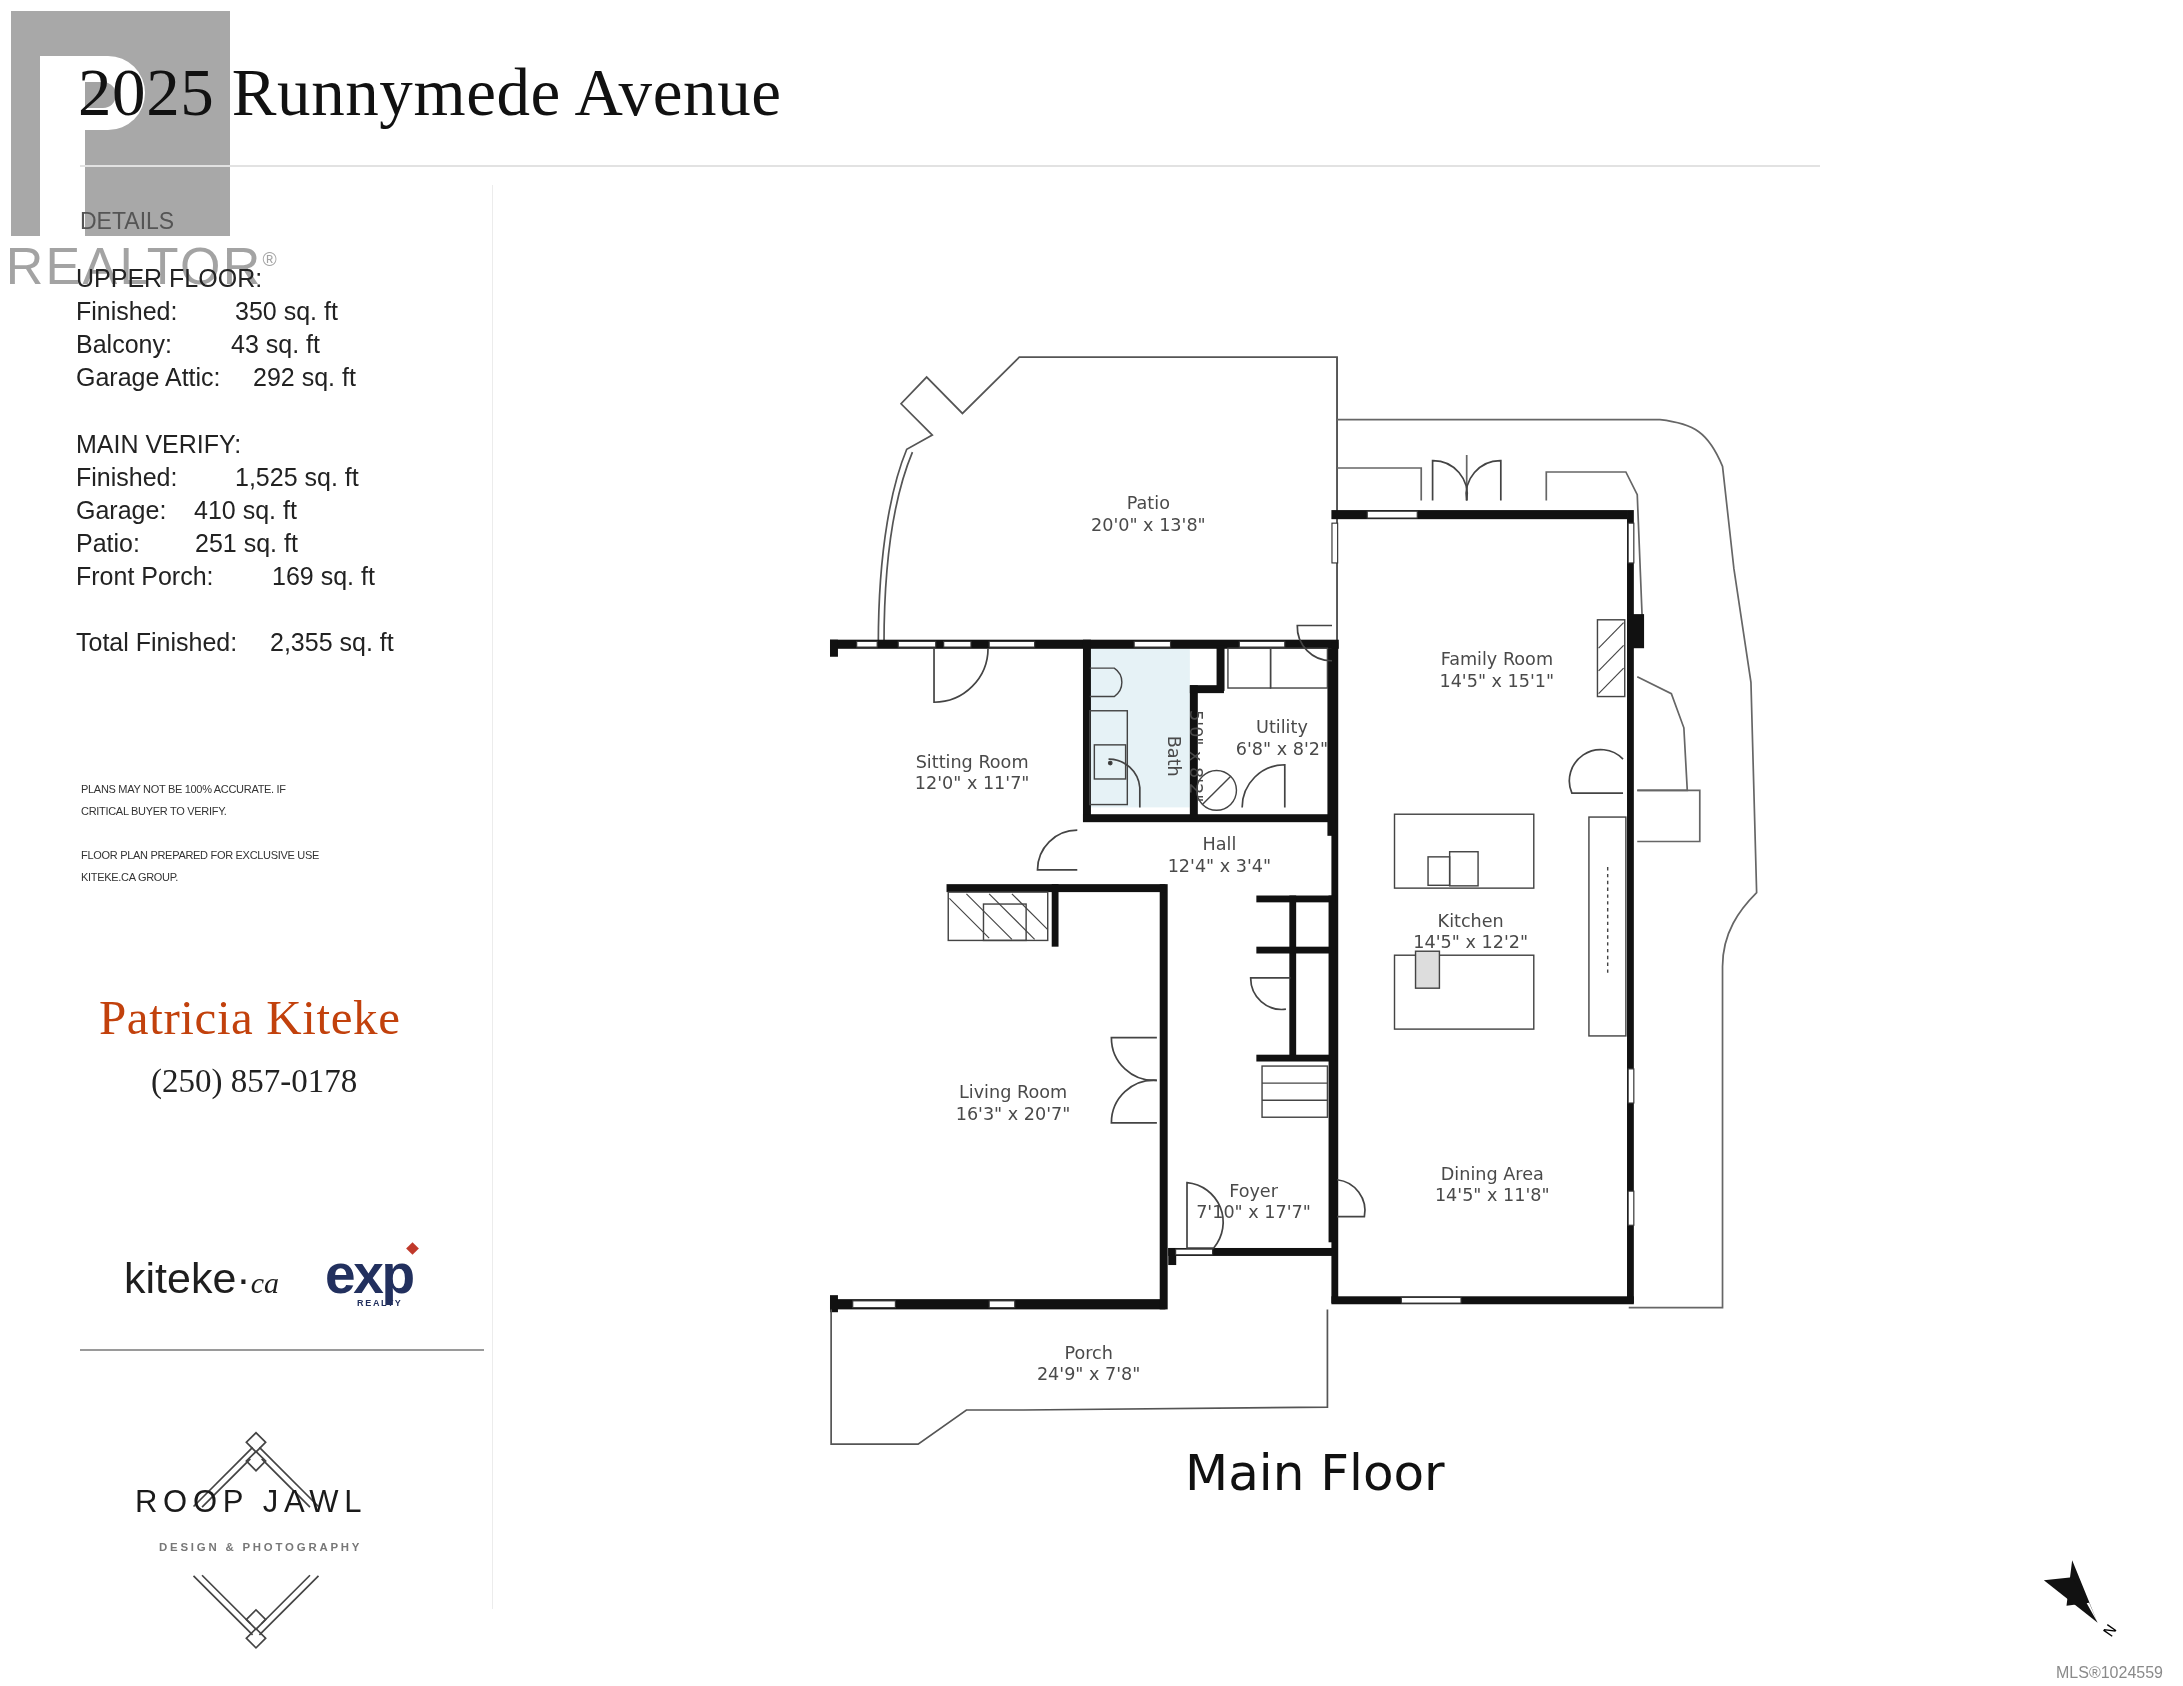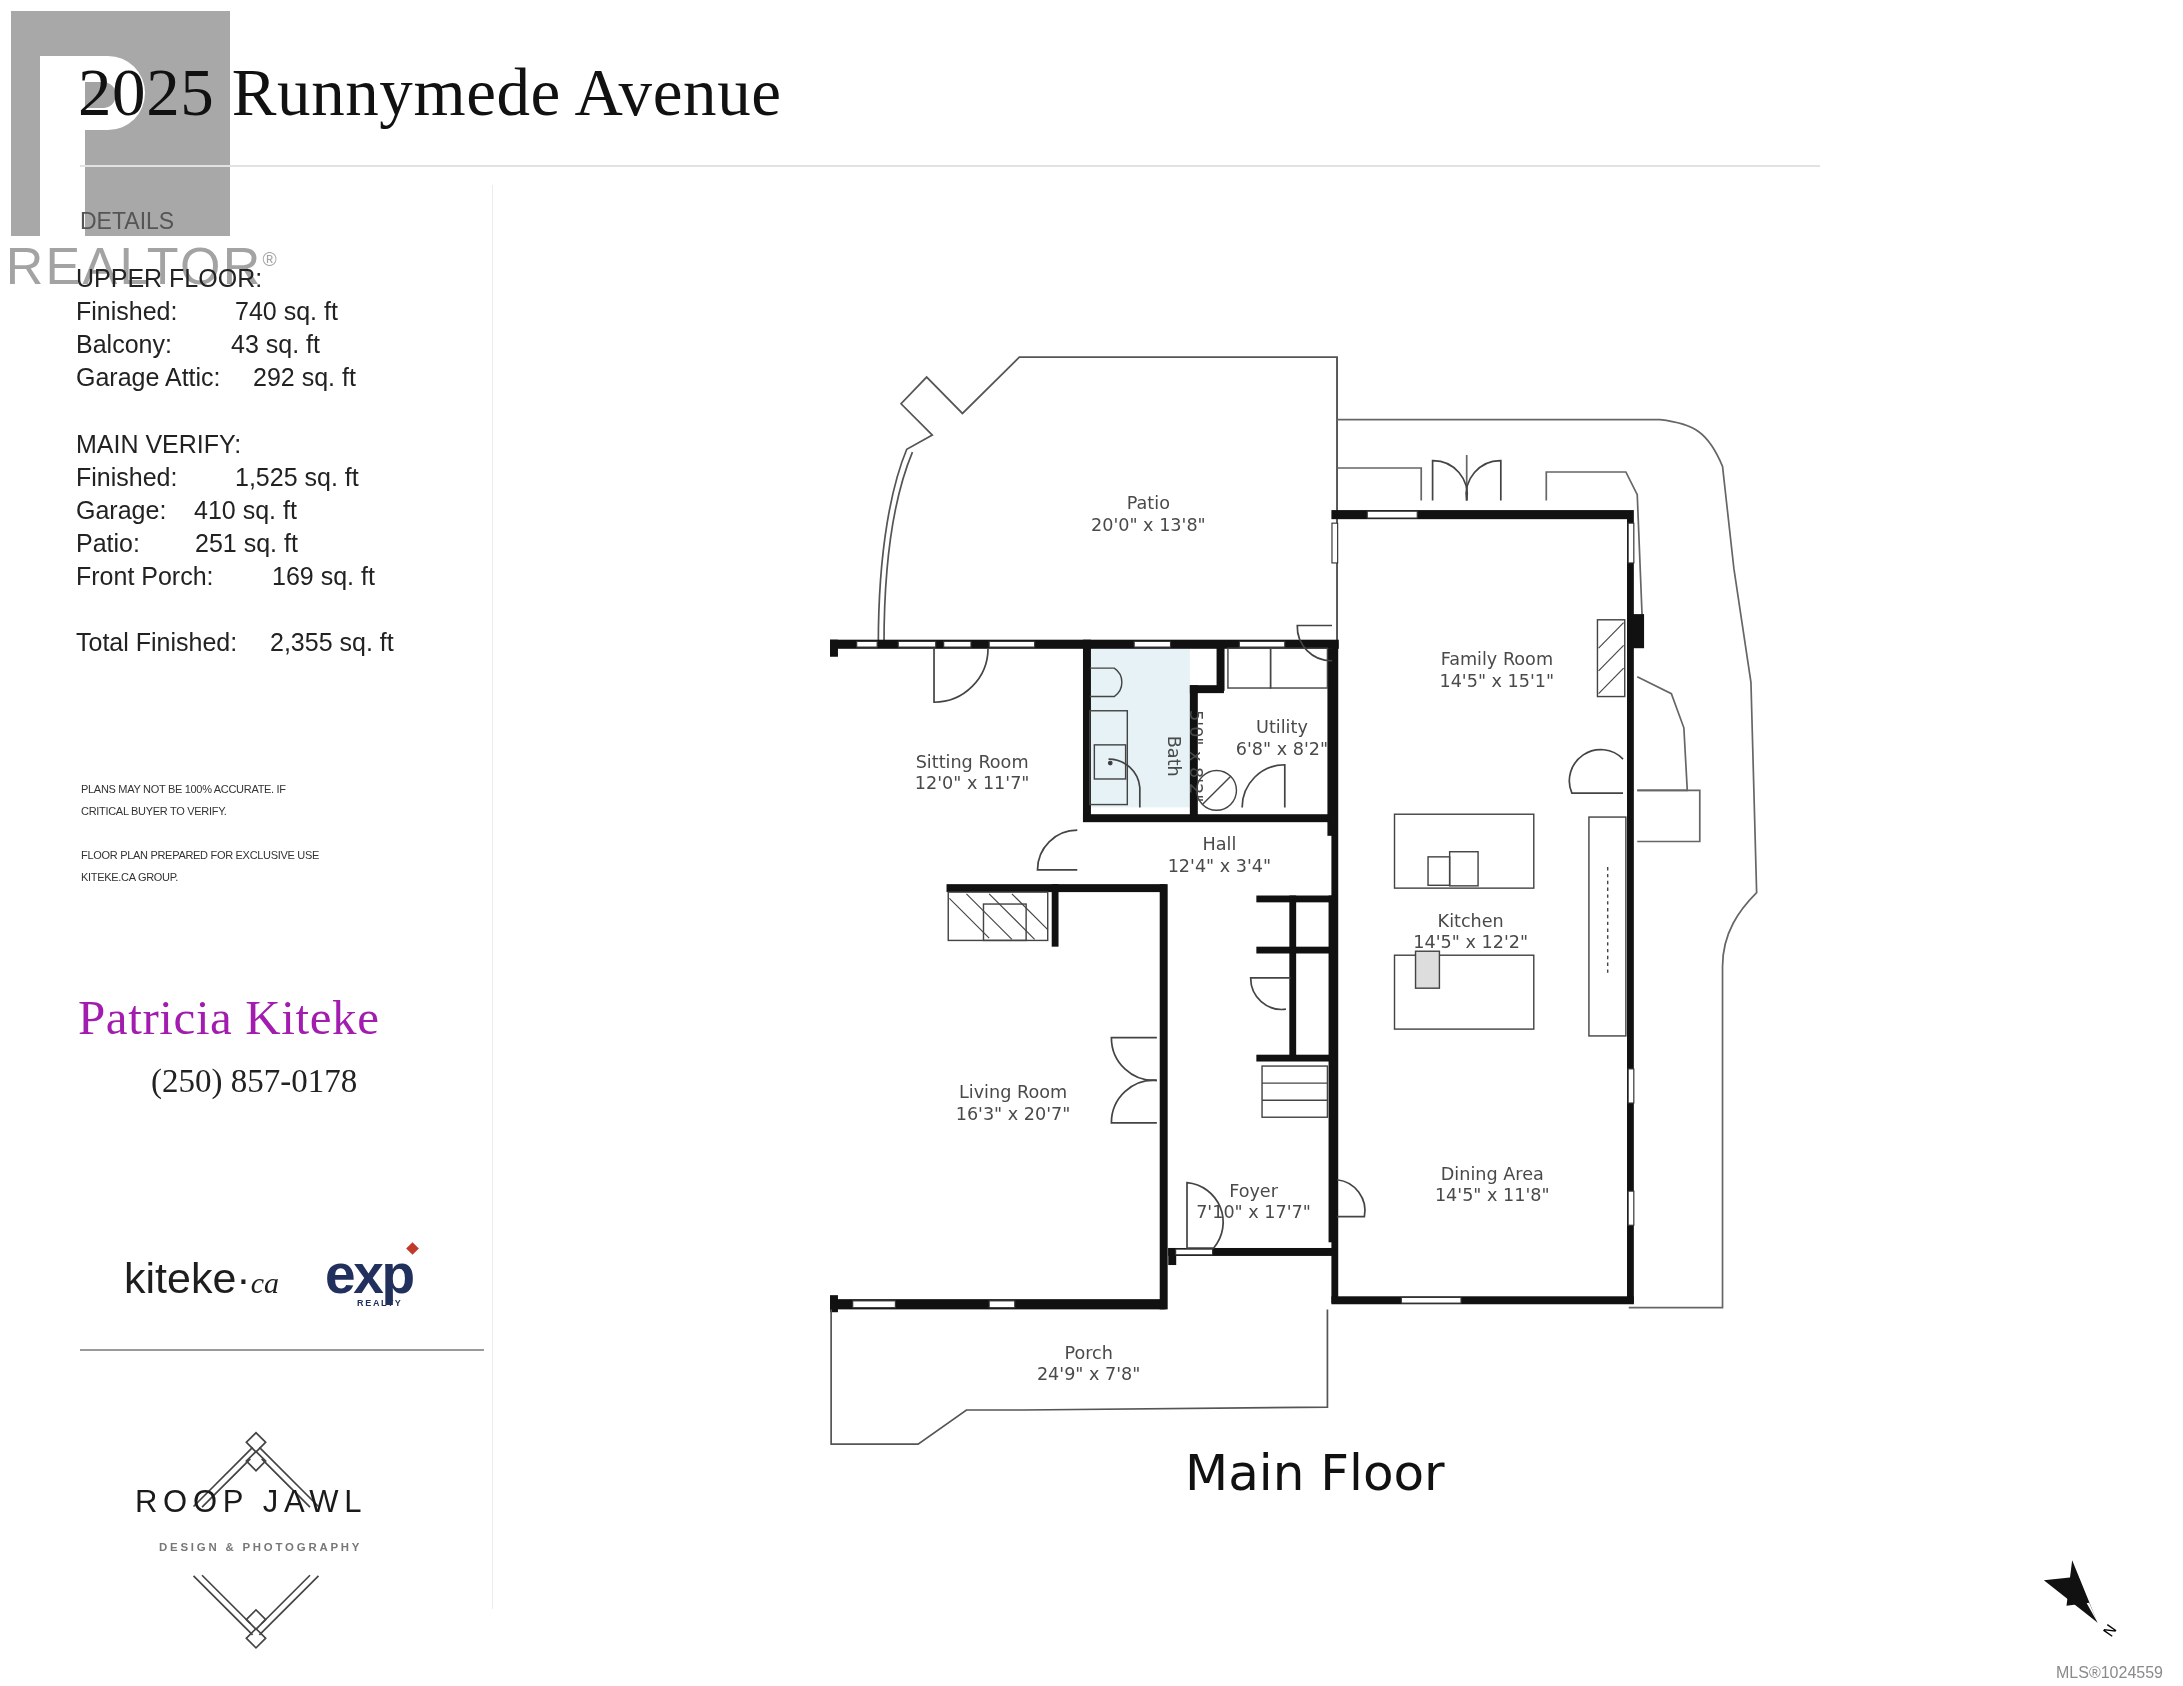--- a/index.html
+++ b/index.html
@@ -19,21 +19,21 @@
   .side-divider { position: absolute; left: 492px; top: 185px; width: 1.1px; height: 1424px; background: #ececec; }
 
   .details-label { position: absolute; left: 80px; top: 208px; font-size: 23px; color: #555; }
   .spec { position: absolute; left: 76px; font-size: 25px; color: #222; white-space: nowrap; }
   .spec .lab { display: inline-block; }
   .spec .val { position: absolute; top: 0; }
   .spec-head { position: absolute; left: 76px; font-size: 25px; color: #222; }
 
   .disclaimer { position: absolute; left: 81px; font-size: 11px; color: #333; letter-spacing: -0.3px; line-height: 21.6px; }
 
-  .agent-name { position: absolute; left: 78px; top: 989px; font-family: "Liberation Serif", serif; font-size: 49px; color: #a21caf; letter-spacing: 0.6px; text-align: center; }
+  .agent-name { position: absolute; left: 99px; top: 989px; font-family: "Liberation Serif", serif; font-size: 49px; color: #c2410c; letter-spacing: 0.6px; text-align: center; }
   .agent-phone { position: absolute; left: 151px; top: 1063px; font-family: "Liberation Serif", serif; font-size: 33px; color: #222; }
 
   .brand-kiteke { position: absolute; left: 124px; top: 1254px; font-size: 43px; color: #1e1e1e; }
   .brand-kiteke .ca { font-family: "Liberation Serif", serif; font-style: italic; font-size: 30px; }
   .brand-exp { position: absolute; left: 325px; top: 1242px; font-size: 55px; font-weight: 700; color: #22305e; letter-spacing: -2.3px; }
   .brand-exp-sub { position: absolute; left: 330px; top: 1298px; font-size: 9px; color: #22305e; letter-spacing: 1.7px; font-weight: 700; margin-left: 27px; }
   .brand-exp-dot { position: absolute; left: 408px; top: 1244px; width: 9px; height: 9px; background: #c0392b; transform: rotate(45deg); }
   .brand-rule { position: absolute; left: 80px; top: 1349px; width: 404px; height: 2.3px; background: #9a9a9a; }
 
   .rj-mark { position: absolute; left: 114px; top: 1330px; width: 284px; height: 353px; }
@@ -59,21 +59,21 @@
 </div>
 <div class="realtor-word"><span>REALTOR</span><sup>®</sup></div>
 
 <div class="title">2025 Runnymede Avenue</div>
 <div class="title-rule"></div>
 
 <div class="side-divider"></div>
 <div class="details-label">DETAILS</div>
 
 <div class="spec-head" style="top:264px">UPPER FLOOR:</div>
-<div class="spec" style="top:297px"><span class="lab">Finished:</span><span class="val" style="left:159px">740 sq. ft</span></div>
+<div class="spec" style="top:297px"><span class="lab">Finished:</span><span class="val" style="left:159px">350 sq. ft</span></div>
 <div class="spec" style="top:330px"><span class="lab">Balcony:</span><span class="val" style="left:155px">43 sq. ft</span></div>
 <div class="spec" style="top:363px"><span class="lab">Garage Attic:</span><span class="val" style="left:177px">292 sq. ft</span></div>
 
 <div class="spec-head" style="top:430px">MAIN VERIFY:</div>
 <div class="spec" style="top:463px"><span class="lab">Finished:</span><span class="val" style="left:159px">1,525 sq. ft</span></div>
 <div class="spec" style="top:496px"><span class="lab">Garage:</span><span class="val" style="left:118px">410 sq. ft</span></div>
 <div class="spec" style="top:529px"><span class="lab">Patio:</span><span class="val" style="left:119px">251 sq. ft</span></div>
 <div class="spec" style="top:562px"><span class="lab">Front Porch:</span><span class="val" style="left:196px">169 sq. ft</span></div>
 
 <div class="spec" style="top:628px"><span class="lab">Total Finished:</span><span class="val" style="left:194px">2,355 sq. ft</span></div>

